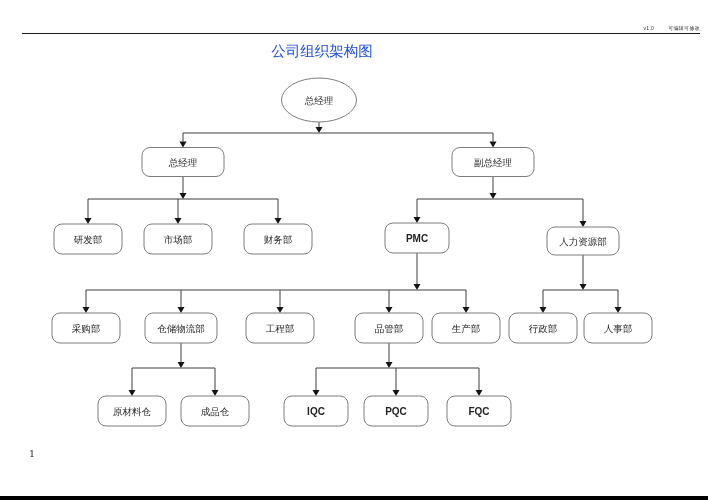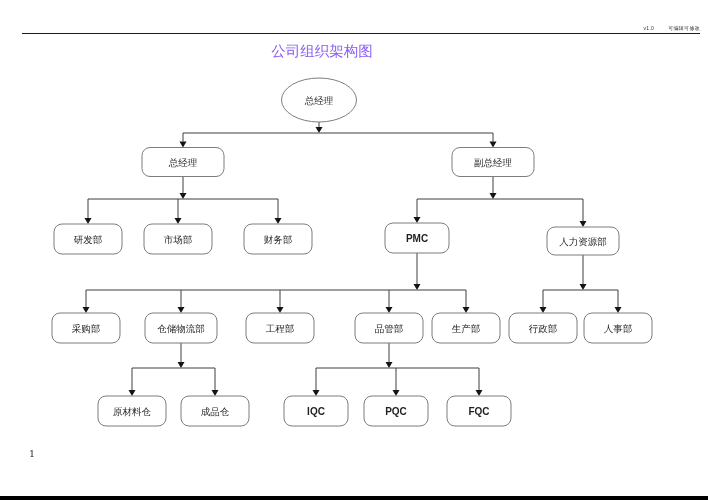--- a/index.html
+++ b/index.html
@@ -29,21 +29,21 @@
     top: 33px;
     height: 1.3px;
     background: #1c1c1c;
   }
   .doc-title {
     position: absolute;
     left: 322px;
     top: 42px;
     transform: translateX(-50%);
     font-size: 14.5px;
-    color: #8b5cf6;
+    color: #1d4ed8;
     white-space: nowrap;
     font-family: "DejaVu Serif", serif;
     text-align: center;
   }
   svg.chart {
     position: absolute;
     left: 0;
     top: 0;
   }
   .node-shape {

